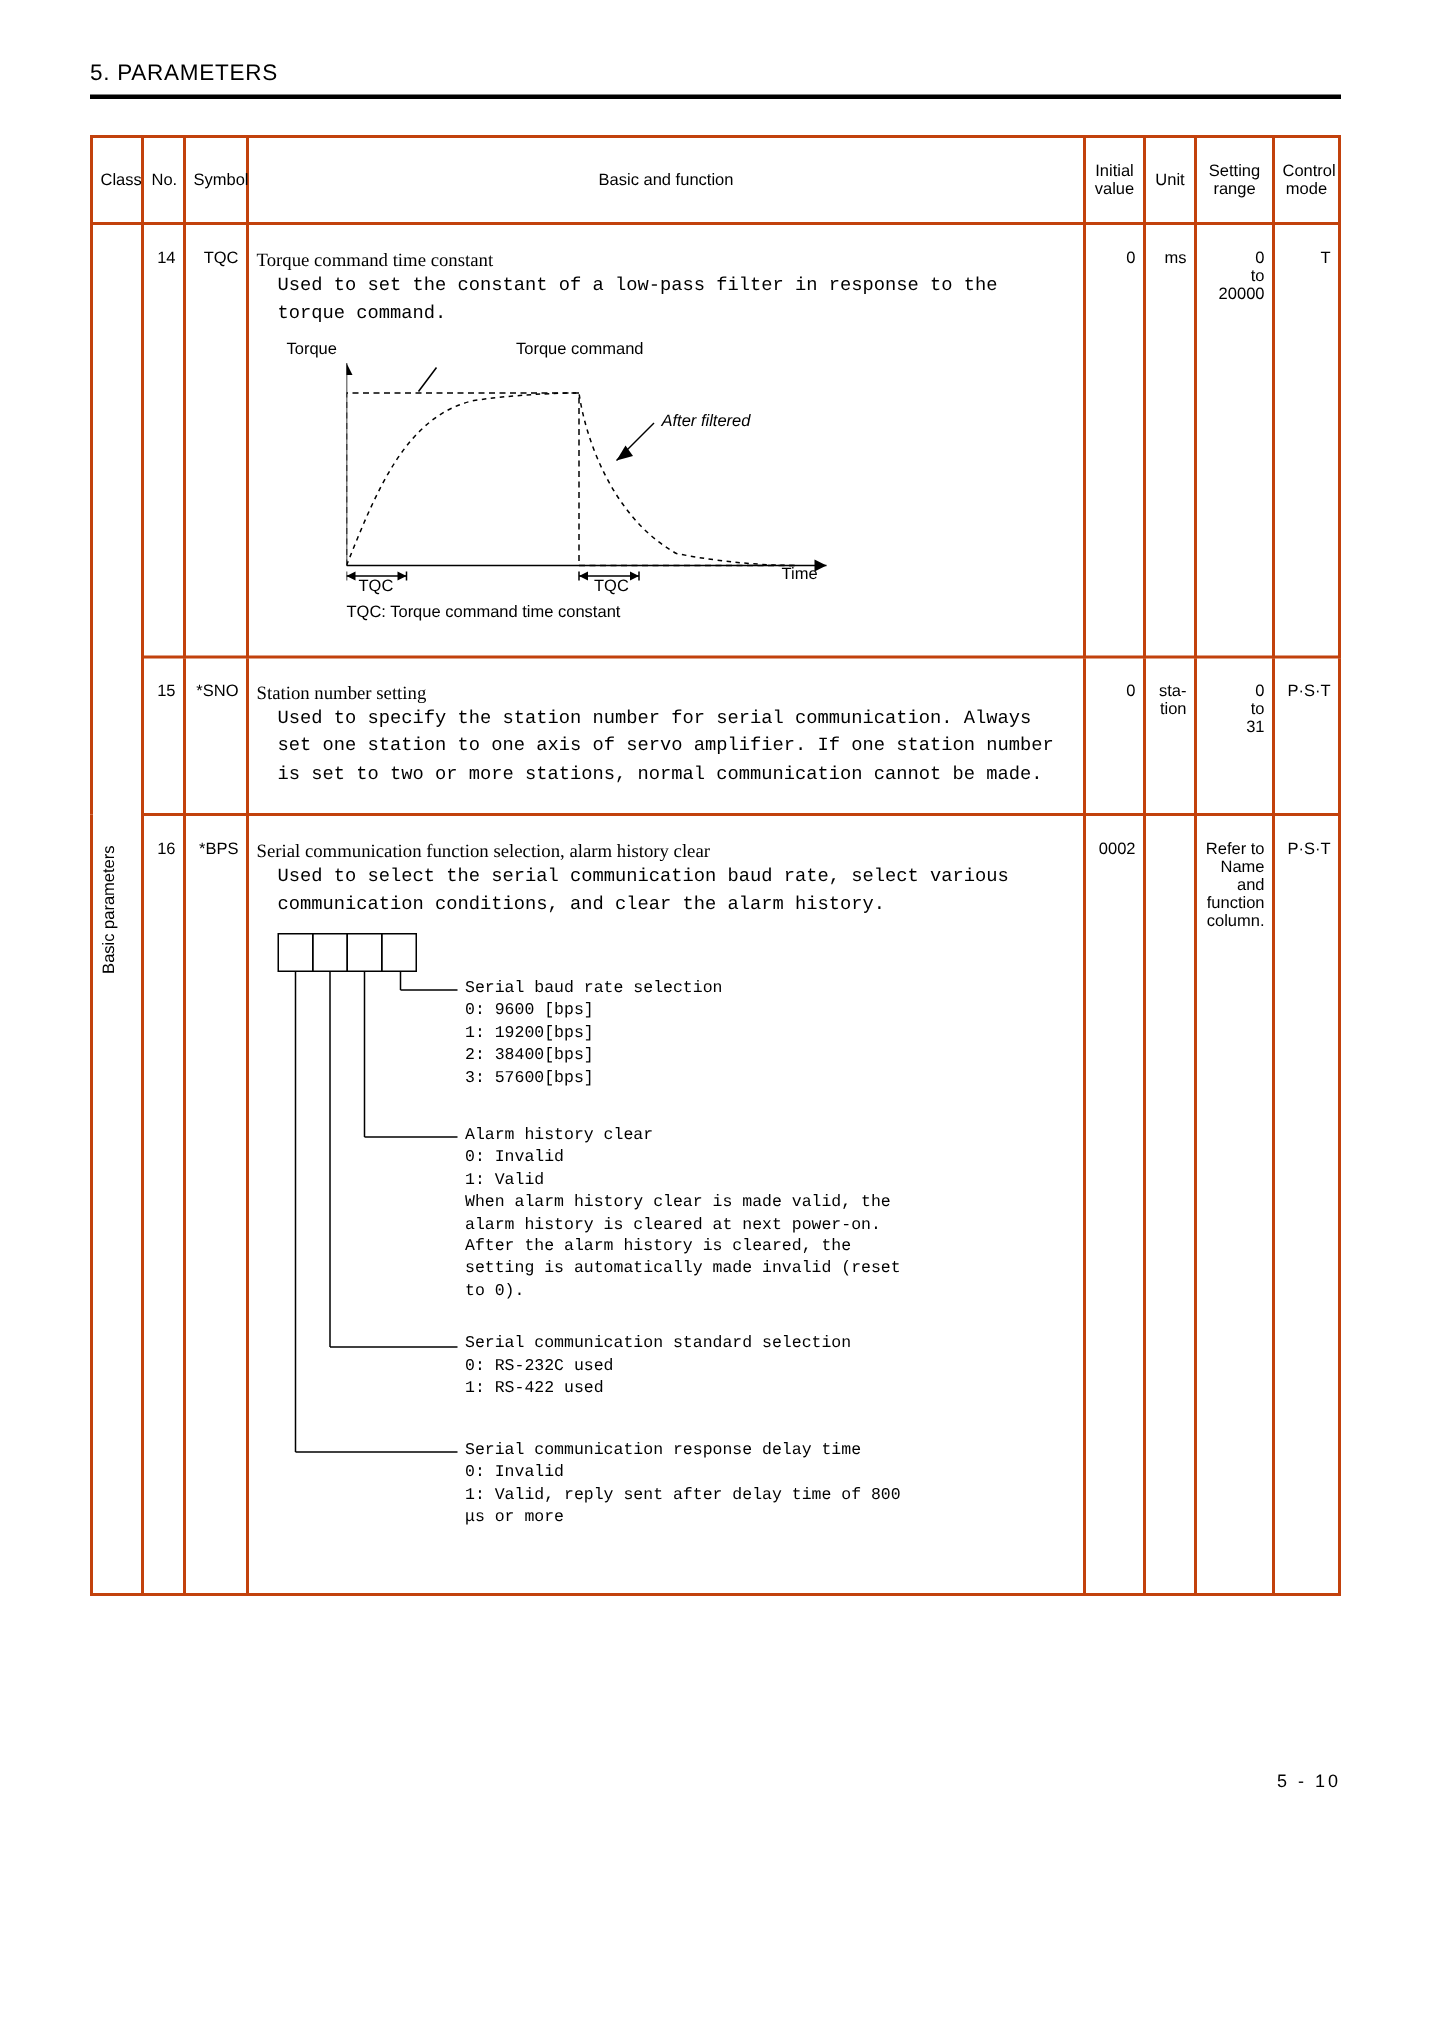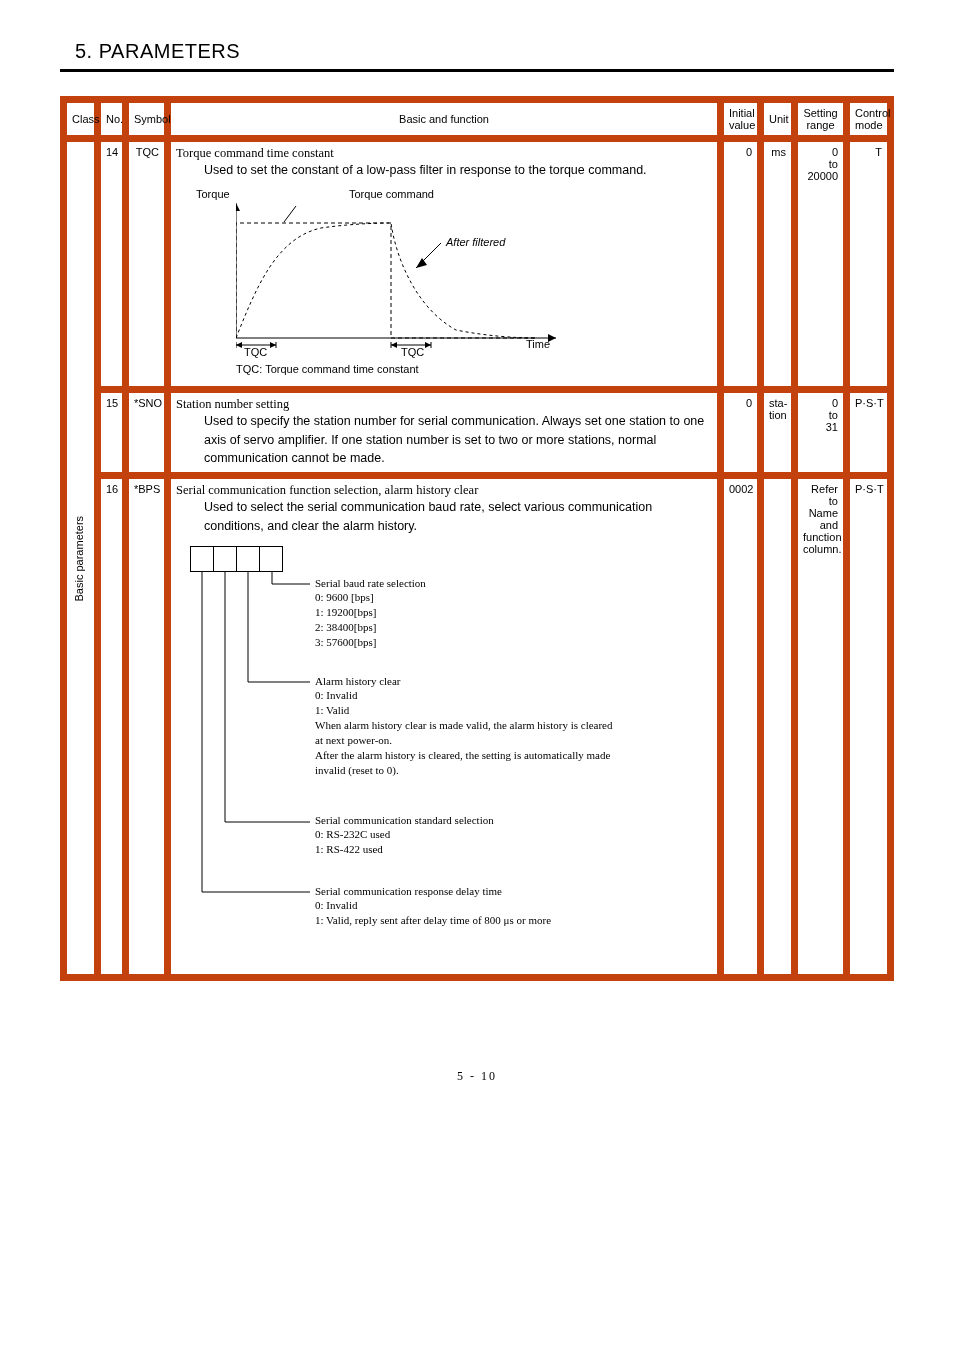--- a/index.html
+++ b/index.html
@@ -7,38 +7,38 @@
     padding: 40px 60px;
     font-family: "Times New Roman", serif;
     font-size: 13px;
     color: #000;
     background: #fff;
     width: 954px;
     box-sizing: border-box;
   }
   .section-title {
     font-family: Arial, sans-serif;
-    font-size: 20px;
+    font-size: 15px;
     font-weight: normal;
-    margin: 0 0 6px 15px;
+    margin: 0 0 6px 0;
     letter-spacing: 0.5px;
   }
   .hr-thick {
     border: 0;
     border-top: 3px solid #000;
     margin: 0 0 24px 0;
   }
   table.params {
     border-collapse: collapse;
     width: 100%;
     table-layout: fixed;
   }
   table.params th, table.params td {
-    border: 7px solid #c2410c;
-    padding: 4px 5px;
+    border: 2px solid #c2410c;
+    padding: 16px 5px;
     vertical-align: top;
     font-family: Arial, sans-serif;
     font-size: 11px;
   }
   table.params th {
     font-weight: normal;
     text-align: center;
     vertical-align: middle;
   }
   .col-class   { width: 34px; }
@@ -55,21 +55,21 @@
     transform: rotate(180deg);
     text-align: center;
     padding: 0;
     font-family: "Times New Roman", serif;
     font-size: 12px;
   }
   .center { text-align: right; }
   .serif { font-family: "Times New Roman", serif; font-size: 12.5px; }
 
   .func-cell .title-line { font-family: "Times New Roman", serif; font-size: 12.5px; }
-  .func-cell .body-text  { font-family: Liberation Sans, sans-serif; font-size: 12.5px; margin-left: 28px; line-height: 1.5; }
+  .func-cell .body-text  { font-family: Liberation Mono, monospace; font-size: 12.5px; margin-left: 14px; line-height: 1.5; }
 
   
   .torque-diagram {
     position: relative;
     width: 380px;
     height: 190px;
     margin: 8px 0 4px 20px;
     font-family: Arial, sans-serif;
     font-size: 11px;
   }
@@ -92,31 +92,31 @@
     box-sizing: border-box;
   }
   .branch-area {
     position: absolute;
     left: 0; top: 26px;
     width: 430px; height: 394px;
   }
   .branch-area svg { position: absolute; left: 0; top: 0; }
   .branch-text {
     position: absolute;
-    font-family: Liberation Serif, serif;
+    font-family: Liberation Mono, monospace;
     font-size: 11px;
     line-height: 1.35;
     width: 300px;
   }
 
   .page-num {
-    text-align: center;
-    font-family: Liberation Serif, serif;
+    text-align: right;
+    font-family: Liberation Sans, sans-serif;
     font-size: 12px;
-    margin-top: 88px;
+    margin-top: 116px;
     letter-spacing: 2px;
   }
 </style>
 </head>
 <body>
 
 <h2 class="section-title">5. PARAMETERS</h2>
 <hr class="hr-thick">
 
 <table class="params">

